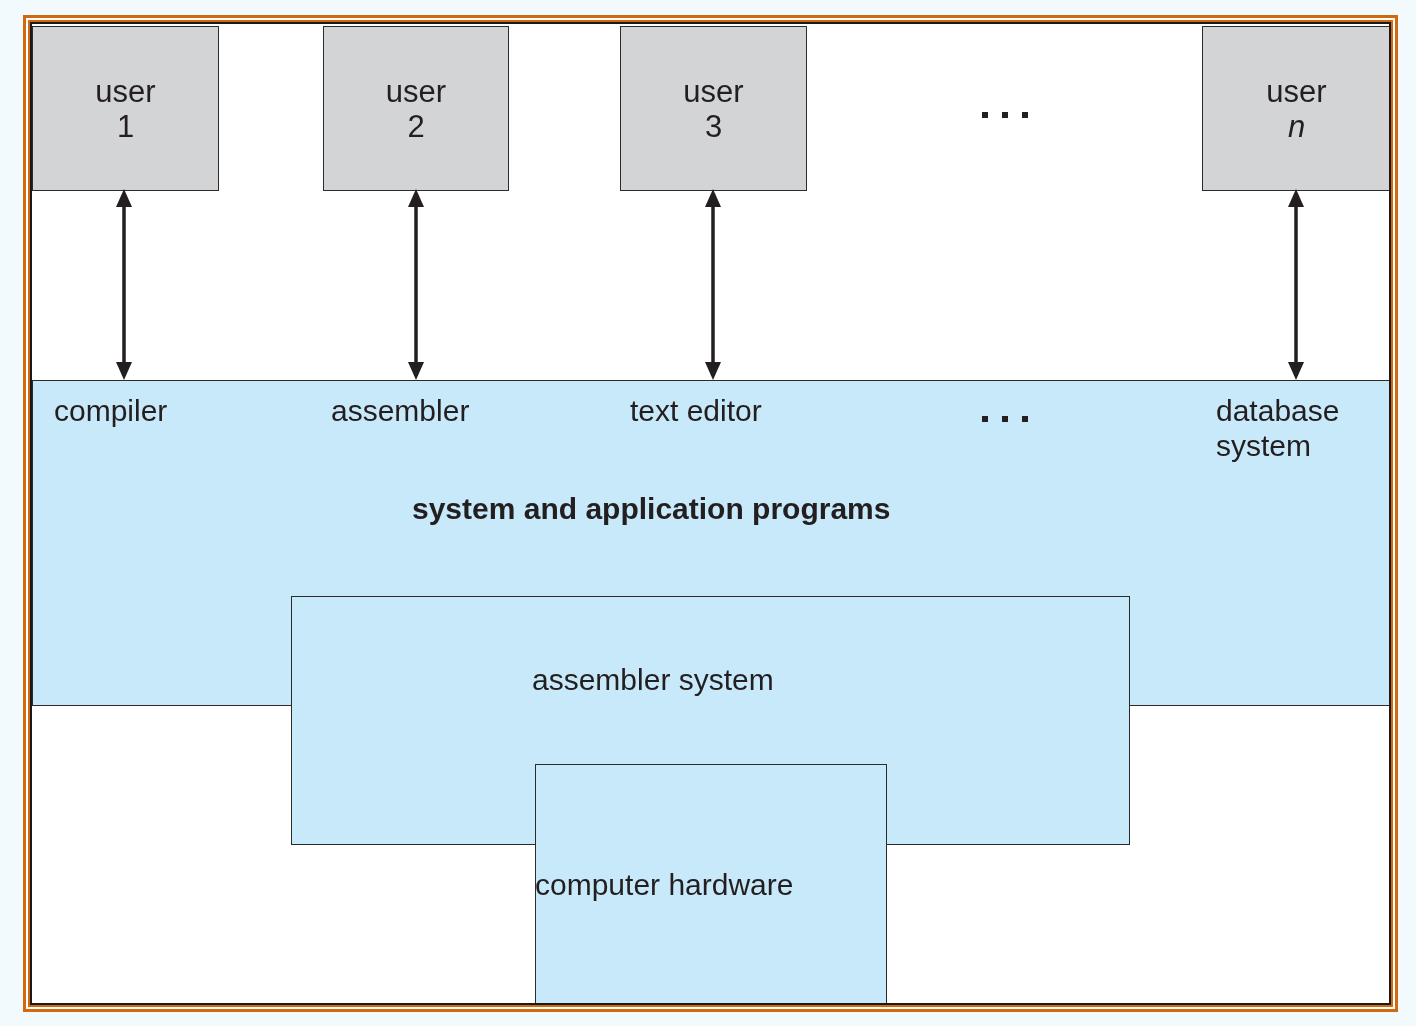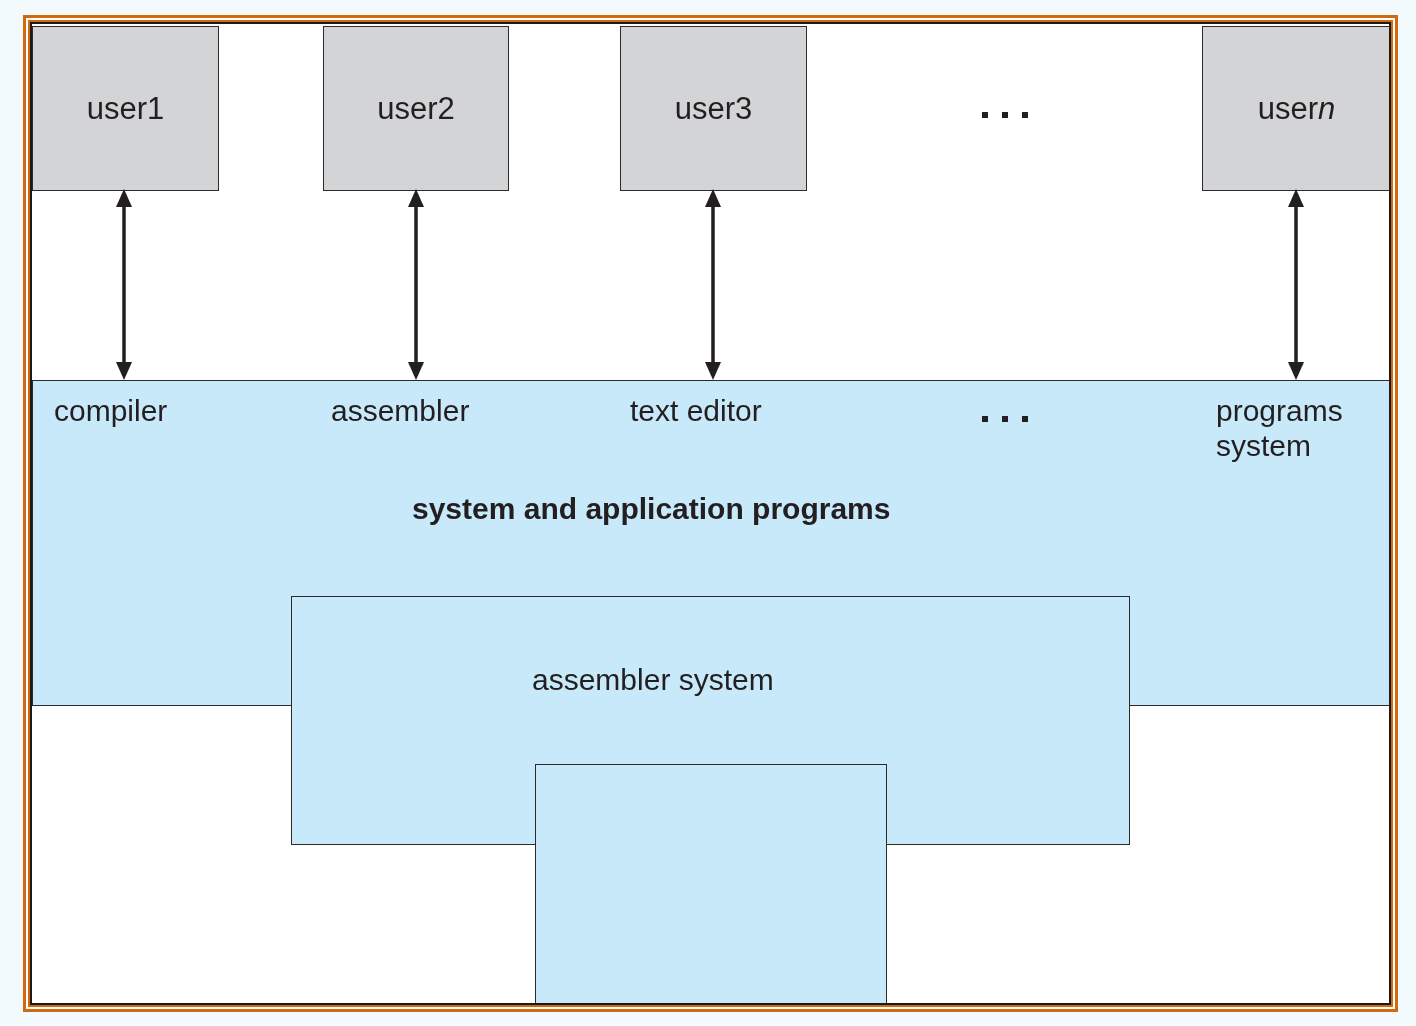--- a/index.html
+++ b/index.html
@@ -43,21 +43,21 @@
     .box {
       position: absolute;
       box-sizing: border-box;
       border: 1.5px solid #2b2b2b;
     }
     .user-box {
       background: #d3d4d6;
       top: 2px;
       height: 165px;
       display: flex;
-      flex-direction: row;
+      flex-direction: column;
       align-items: center;
       justify-content: center;
       font-size: 31px;
       line-height: 35px;
     }
     .user-box .num { font-style: normal; }
     .user-box .num.italic { font-style: italic; }
     .blue {
       background: #c8e9f9;
     }
@@ -149,20 +149,21 @@
 
   <div class="label" style="left:22px; top:369px; width:140px;">compiler</div>
   <div class="label" style="left:299px; top:369px; width:170px;">assembler</div>
   <div class="label" style="left:598px; top:369px; width:166px;">text editor</div>
   <div class="ellipsis" style="left:950px; top:392px;">
     <span></span>
       <span></span>
       <span></span>
   </div>
   <div class="label" style="left:1184px; top:369px; width:160px;">
-    <div>programs</div>
+    <div>database</div>
     <div>system</div>
   </div>
 
   <div class="label" style="left:380px; top:467px; width:596px;font-weight:bold;">system and application programs</div>
   <div class="label" style="left:500px; top:638px; width:356px;">assembler system</div>
+  <div class="label" style="left:503px; top:843px; width:352px;">computer hardware</div>
 
 </div>
 
 </body></html>

